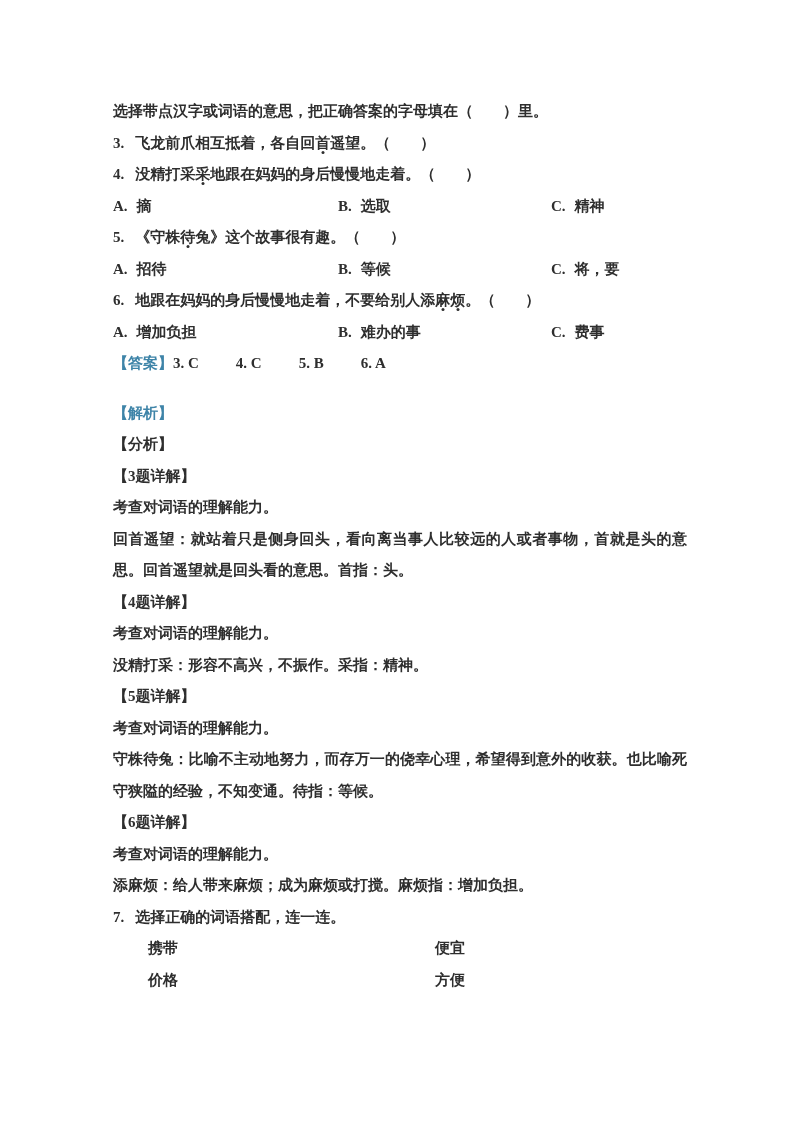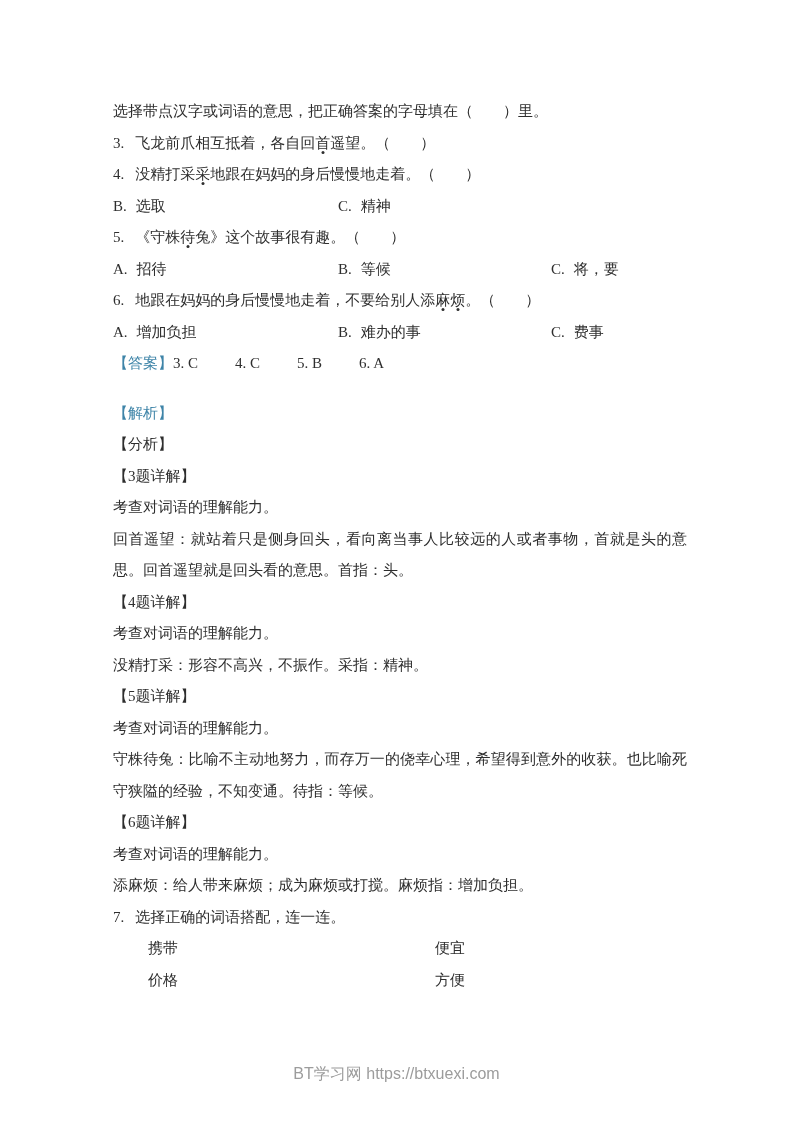--- a/index.html
+++ b/index.html
@@ -9,21 +9,21 @@
   }
   * { box-sizing: border-box; }
   html, body {
     margin: 0; padding: 0;
     width: 793px; height: 1122px;
     background: #ffffff;
     font-family: "Liberation Serif", "DejaVu Serif", serif;
     color: var(--ink);
     overflow: hidden;
   }
-  .page { position: relative; width: 793px; height: 1122px; background: #fff; }
+  .page { position: relative; width: 793px; height: 1122px; background: #fff; font-weight: bold; }
   .doc {
     position: absolute;
     left: 113px; top: 96px;
     width: 574px;
     font-size: 15px;
   }
   .line { margin: 0; line-height: 31.5px; }
   .just { text-align: justify; }
   .blue { color: var(--accent); margin-top: 18px; }
   .qnum { margin-right: 11px; }
@@ -80,20 +80,21 @@
     <p class="line">
       <span class="qnum">3.</span><span><span>飞龙前爪相互抵着，各自回</span><span class="em">首</span><span>遥望。（　　）</span></span>
     </p>
   </div>
 
   <div>
     <p class="line">
       <span class="qnum">4.</span><span><span>没精打采</span><span class="em">采</span><span>地跟在妈妈的身后慢慢地走着。（　　）</span></span>
     </p>
     <div class="opts">
+            <span class="opt"><span class="opt-label">A.</span><span>摘</span></span>
             <span class="opt"><span class="opt-label">B.</span><span>选取</span></span>
             <span class="opt"><span class="opt-label">C.</span><span>精神</span></span>
           </div>
   </div>
 
   <div>
     <p class="line">
       <span class="qnum">5.</span><span><span>《守株</span><span class="em">待</span><span>兔》这个故事很有趣。（　　）</span></span>
     </p>
     <div class="opts">
@@ -158,16 +159,13 @@
     <span>便宜</span>
   </div>
 
   <div class="match-row">
     <span>价格</span>
     <span>方便</span>
   </div>
 </div>
   </div>
 
-  <div class="watermark">
-    <a>BT学习网 https://btxuexi.com</a>
-  </div>
 </div>
 
 </body></html>

